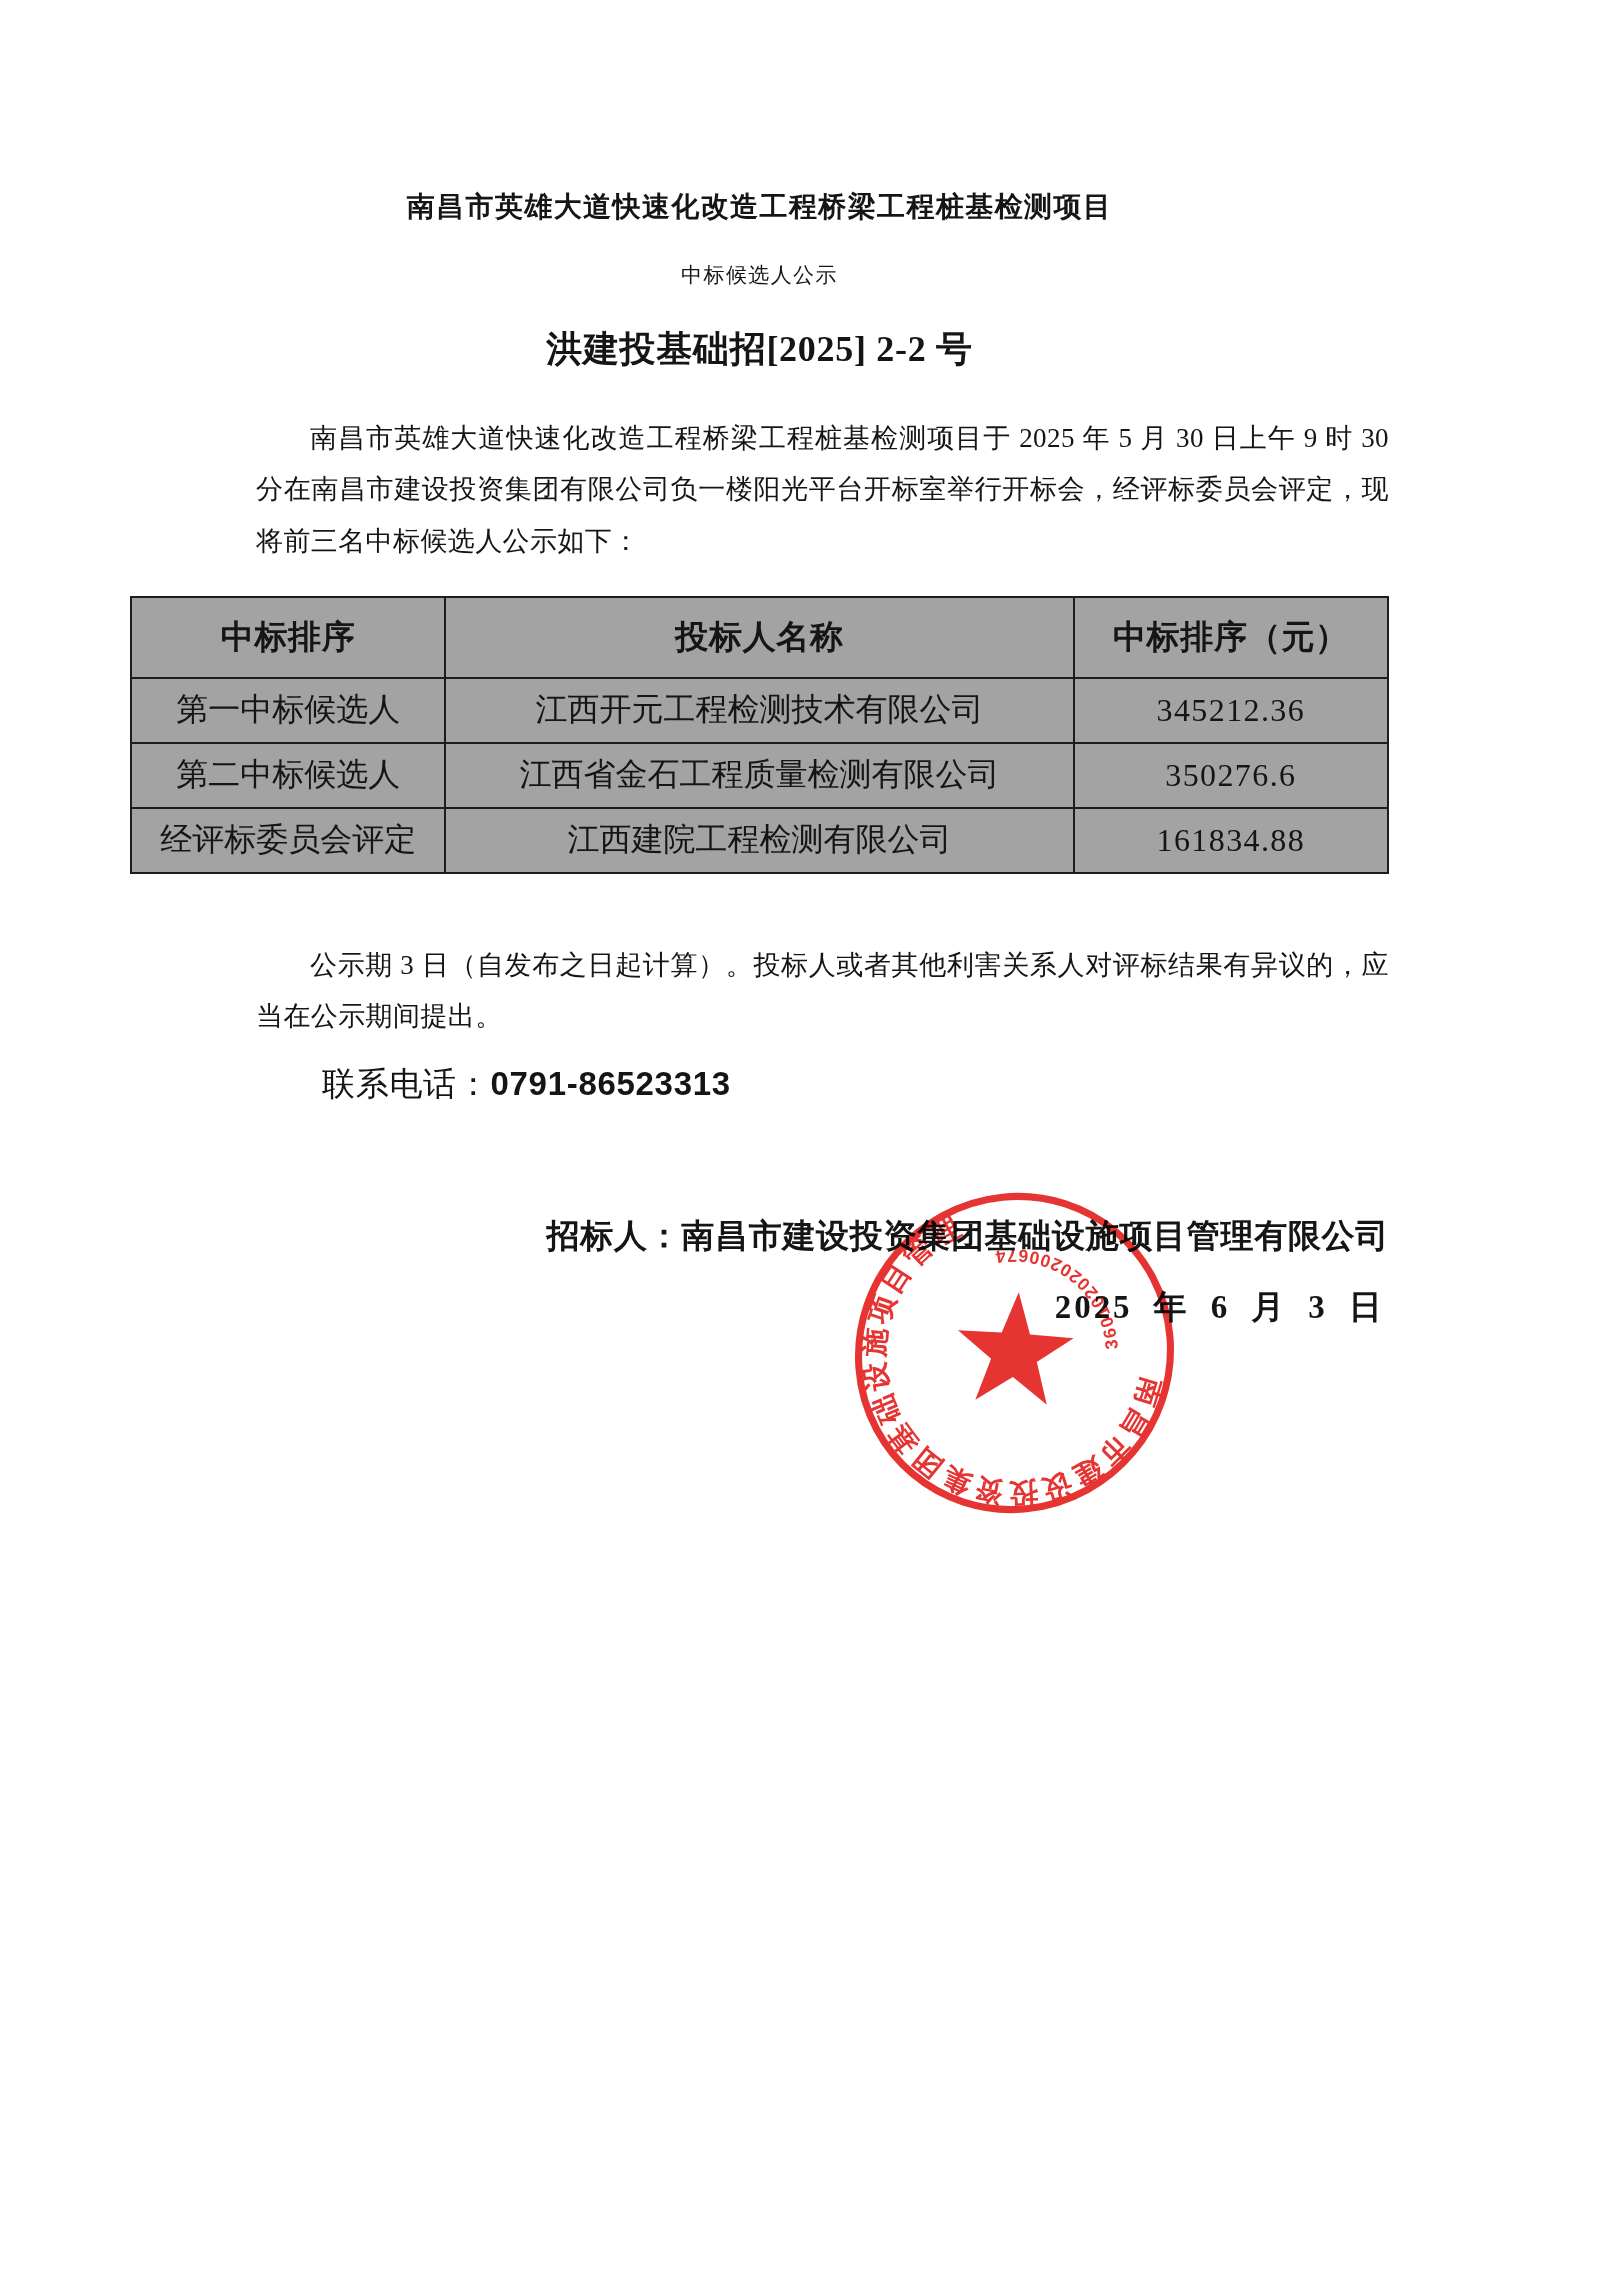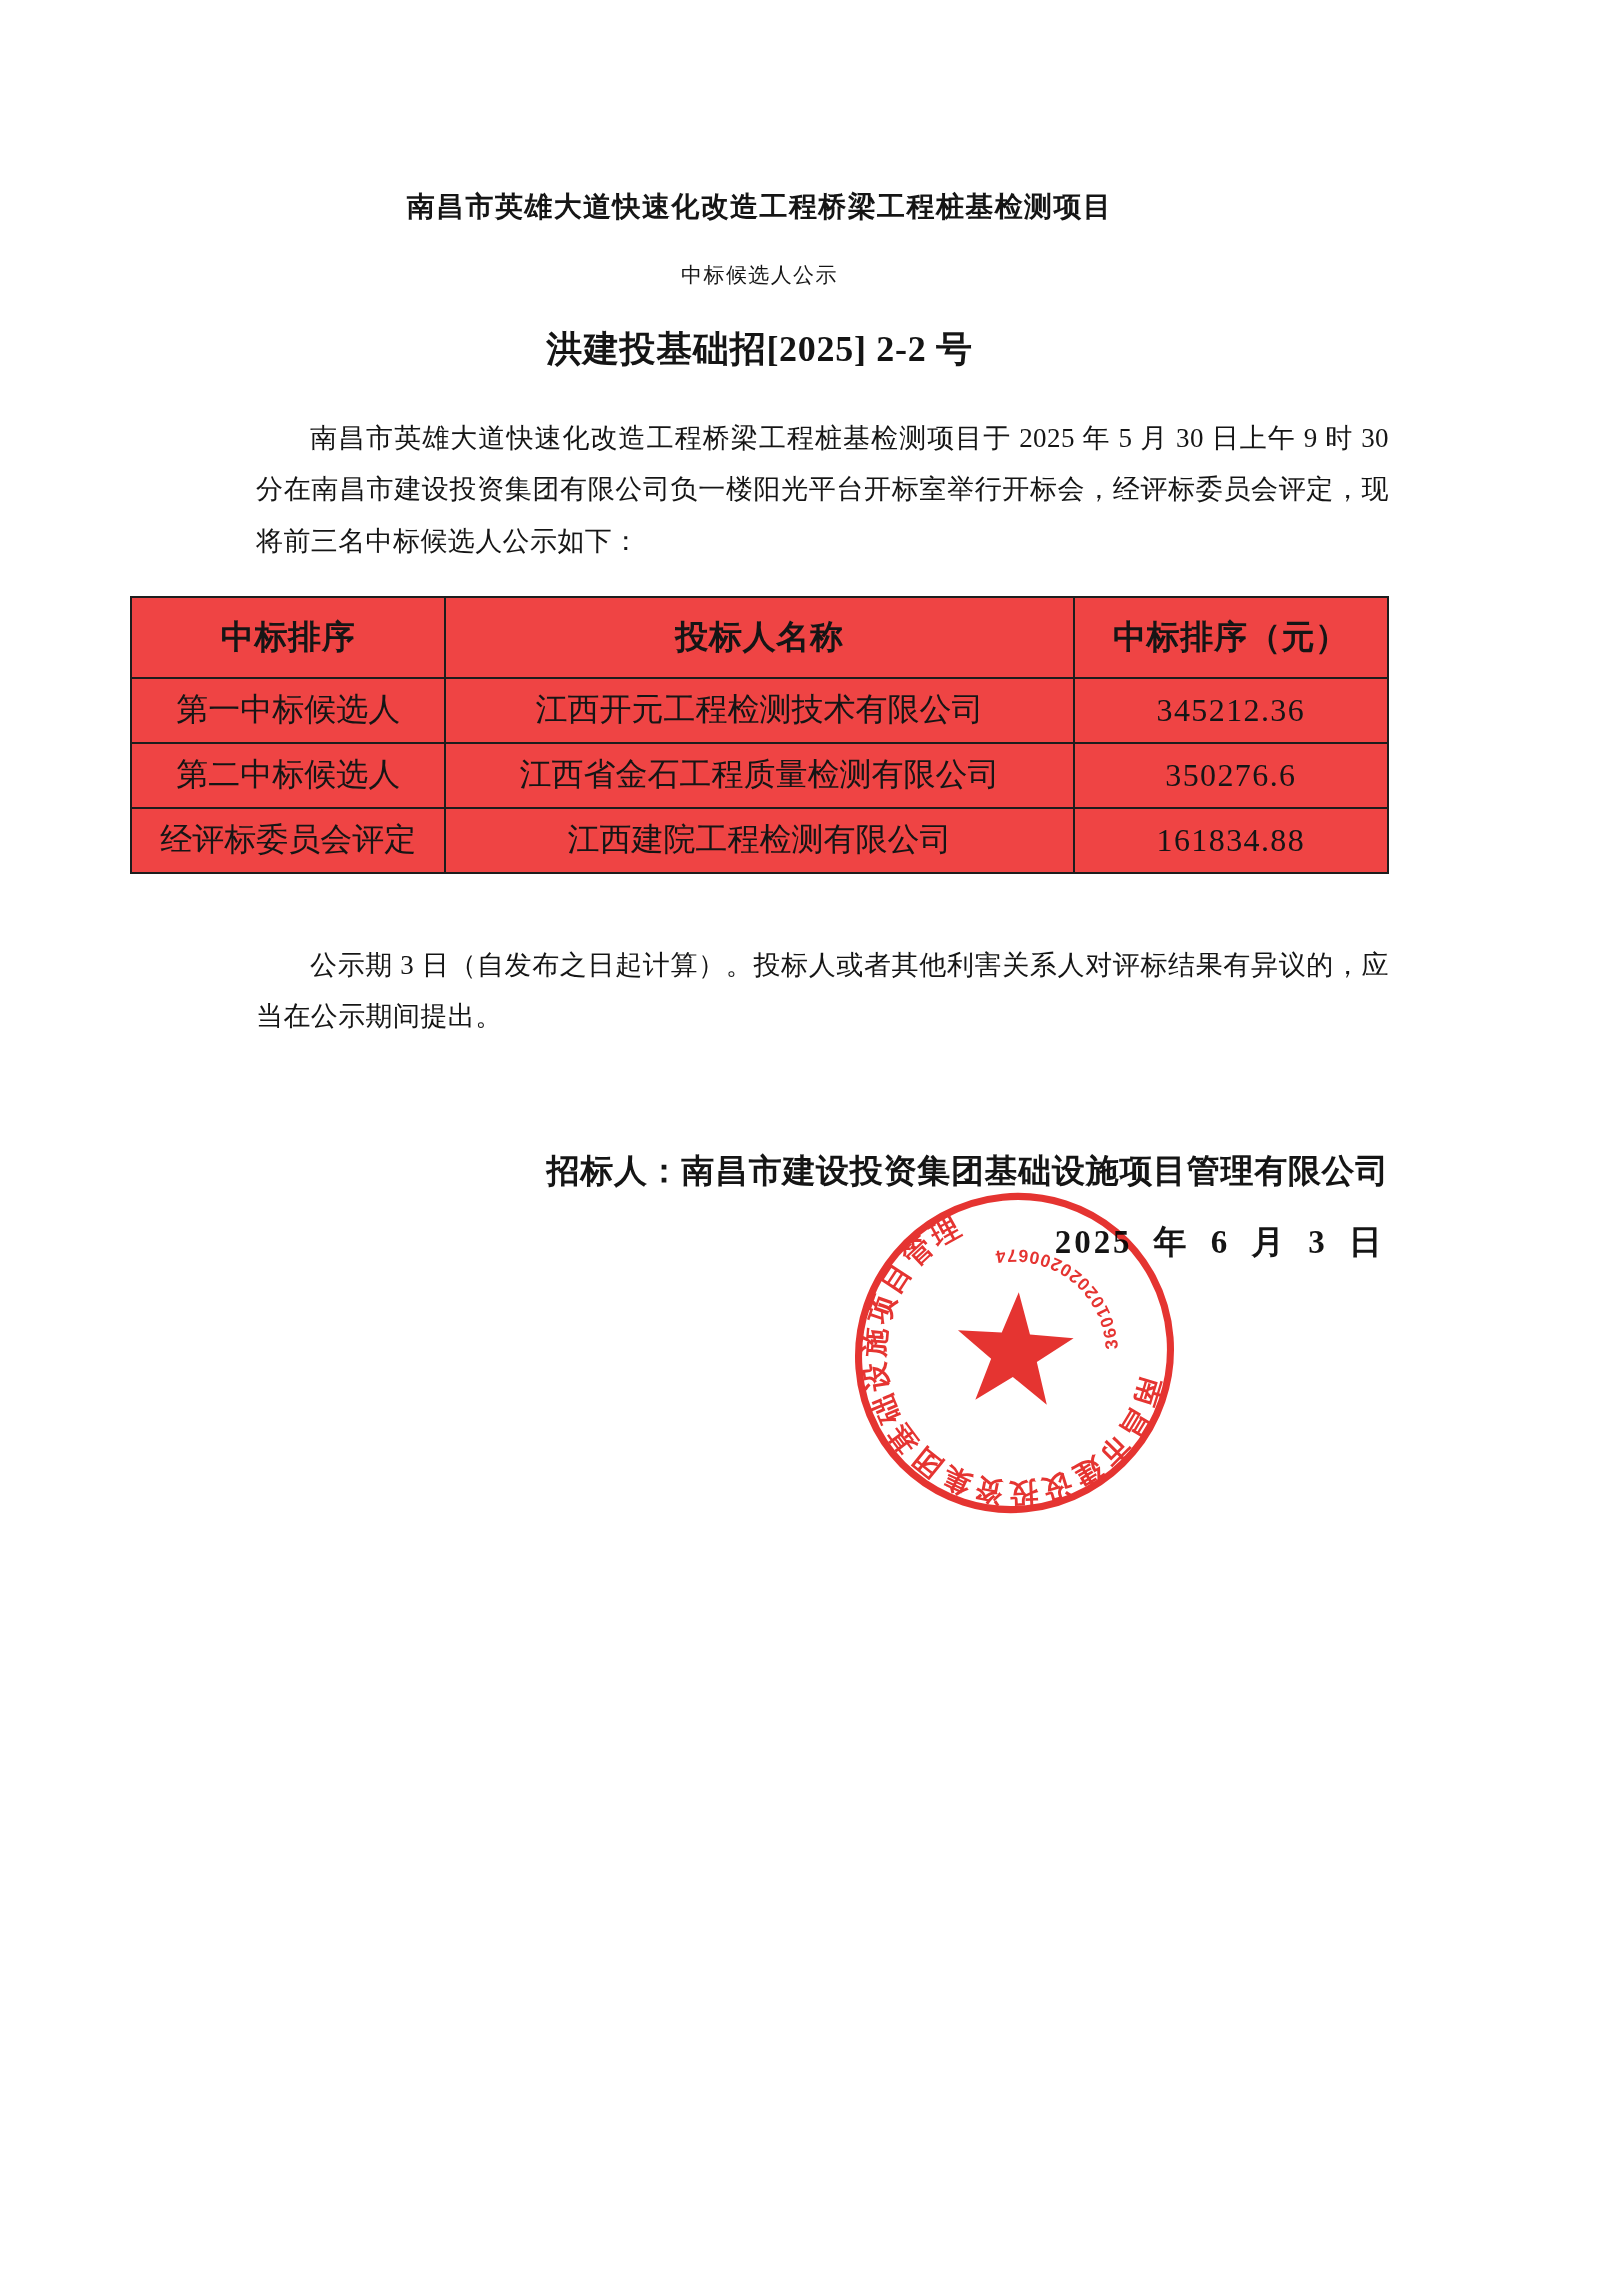--- a/index.html
+++ b/index.html
@@ -29,21 +29,21 @@
   }
   .para{
     font-size:27px;line-height:1.9;text-align:justify;
     text-indent:2em;
     margin:39px 0 0 126px;
     letter-spacing:0.4px;
   }
   table.bid-table{
     width:100%;margin-top:29px;
     border-collapse:collapse;table-layout:fixed;
-    background:#ef4444;
+    background:#a3a3a3;
   }
   .bid-table th,.bid-table td{
     border:2.9px solid #1d1d1d;
     text-align:center;vertical-align:middle;
     padding:0 5.8px;
   }
   .bid-table th{
     height:79px;font-size:33px;font-weight:700;letter-spacing:0.7px;
   }
   .bid-table td{
@@ -130,20 +130,23 @@
       <tr>
         <td>经评标委员会评定</td>
         <td>江西建院工程检测有限公司</td>
         <td class="price-cell">161834.88</td>
       </tr>
     </tbody>
   </table>
 
   <p class="para note-para">公示期 3 日（自发布之日起计算）。投标人或者其他利害关系人对评标结果有异议的，应当在公示期间提出。</p>
 
+  <div class="contact-line">
+    <span>联系电话：</span><span class="phone-number">0791-86523313</span>
+  </div>
 
   <div class="sig-block">
     <div class="sig-line">招标人：南昌市建设投资集团基础设施项目管理有限公司</div>
     <div class="sig-date">2025 年 6 月 3 日</div>
   </div>
 
 </div>
 
 <div class="stamp">
   <svg viewBox="0 0 460 460">

